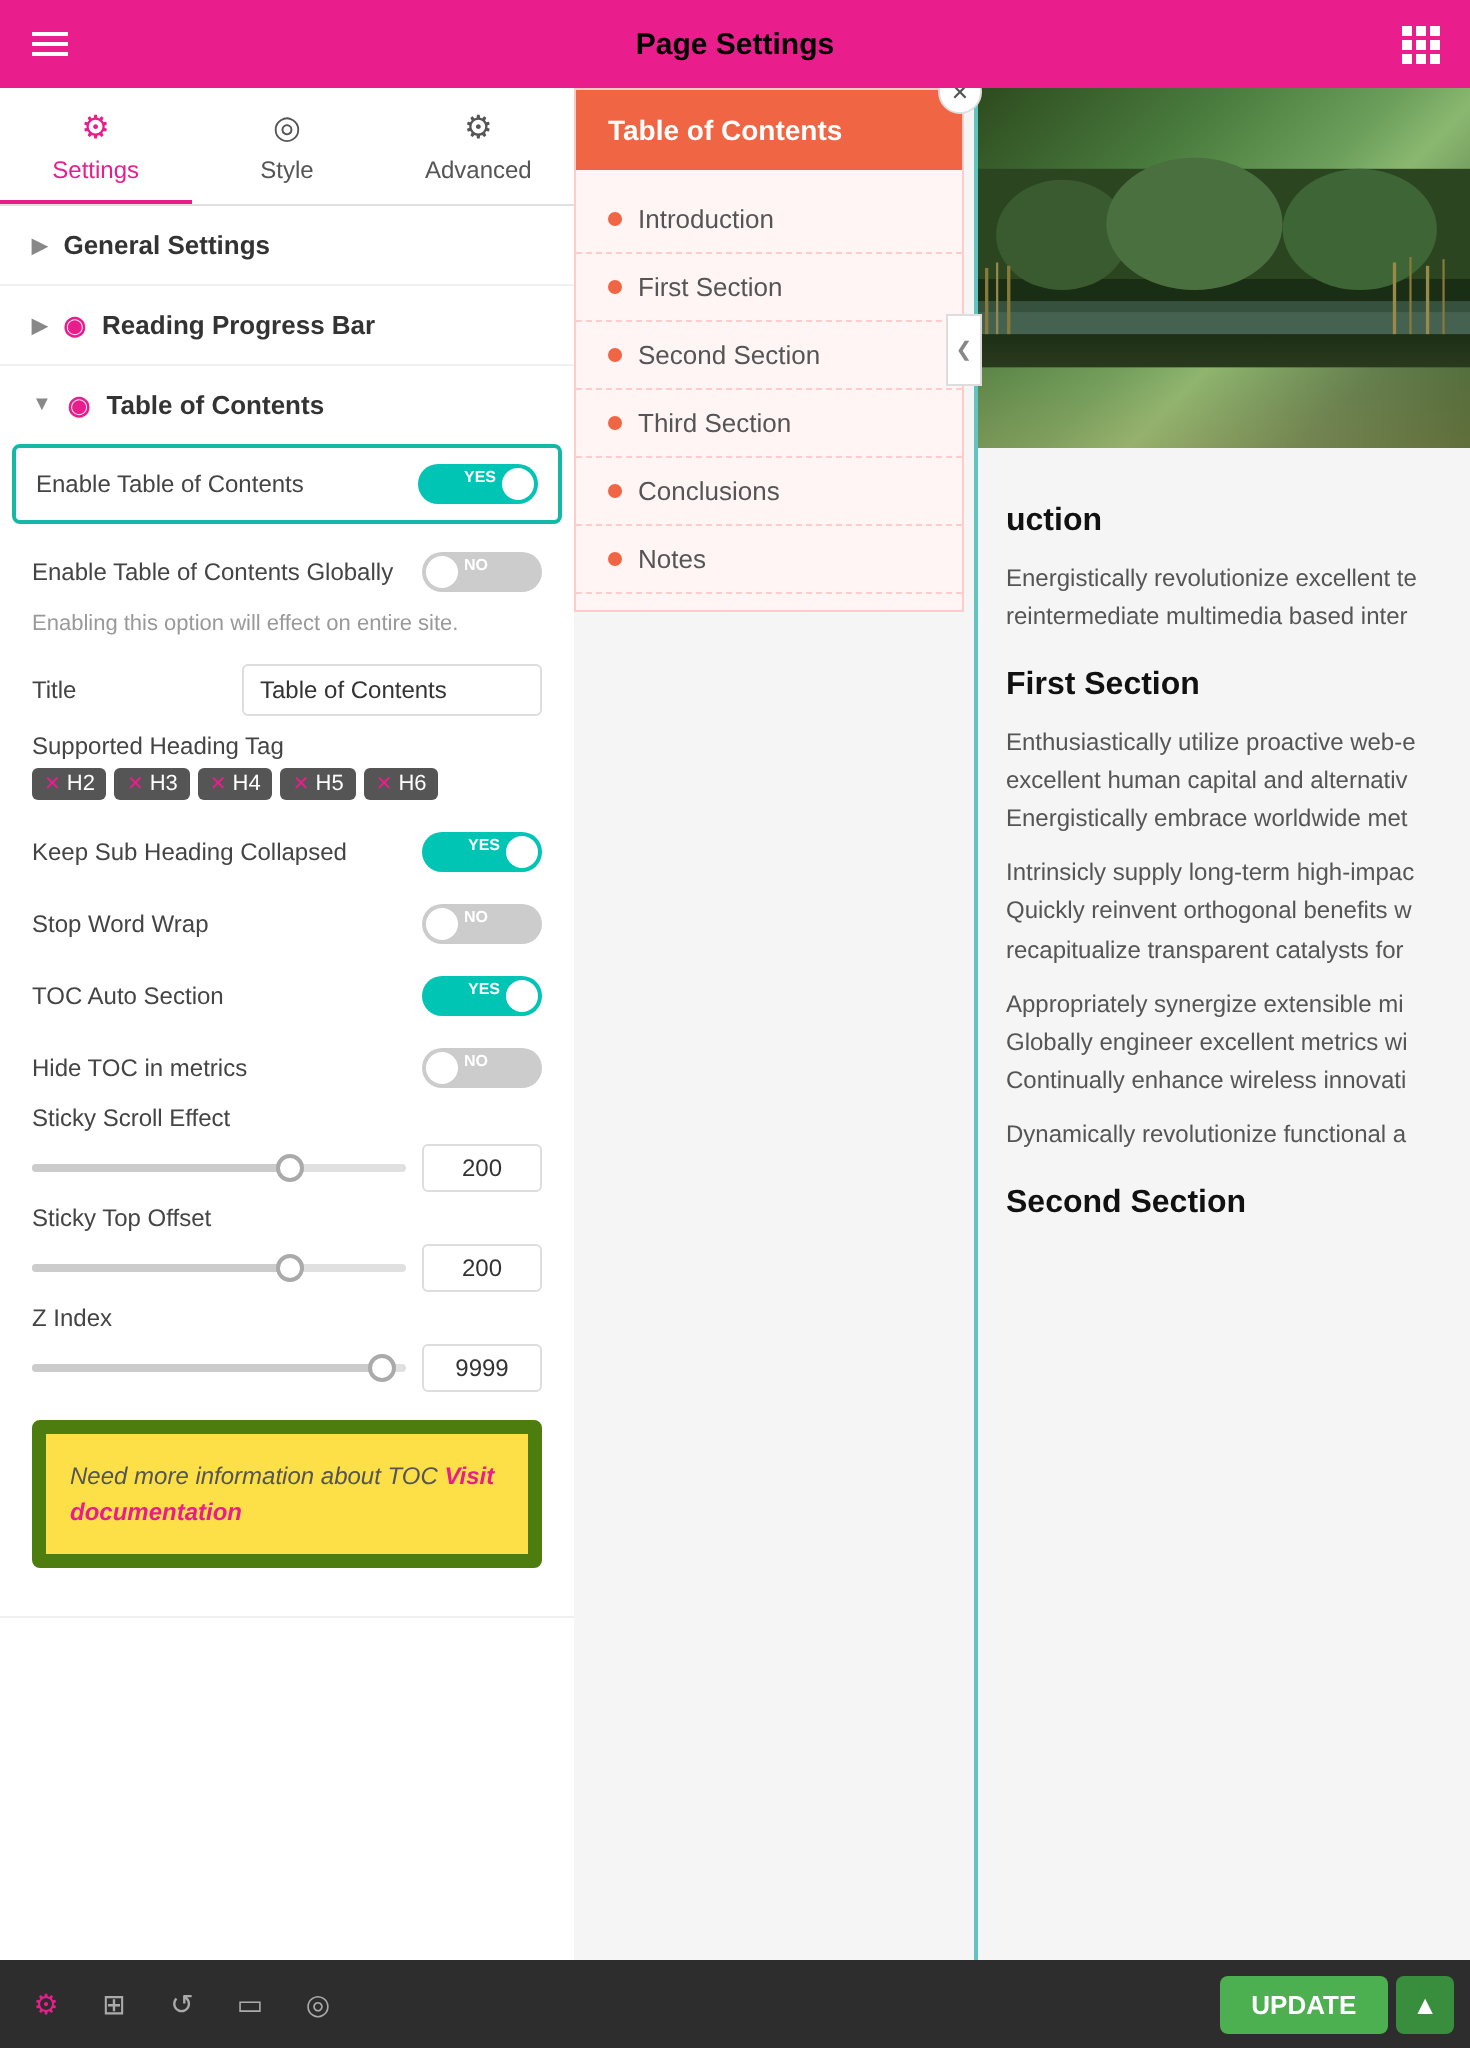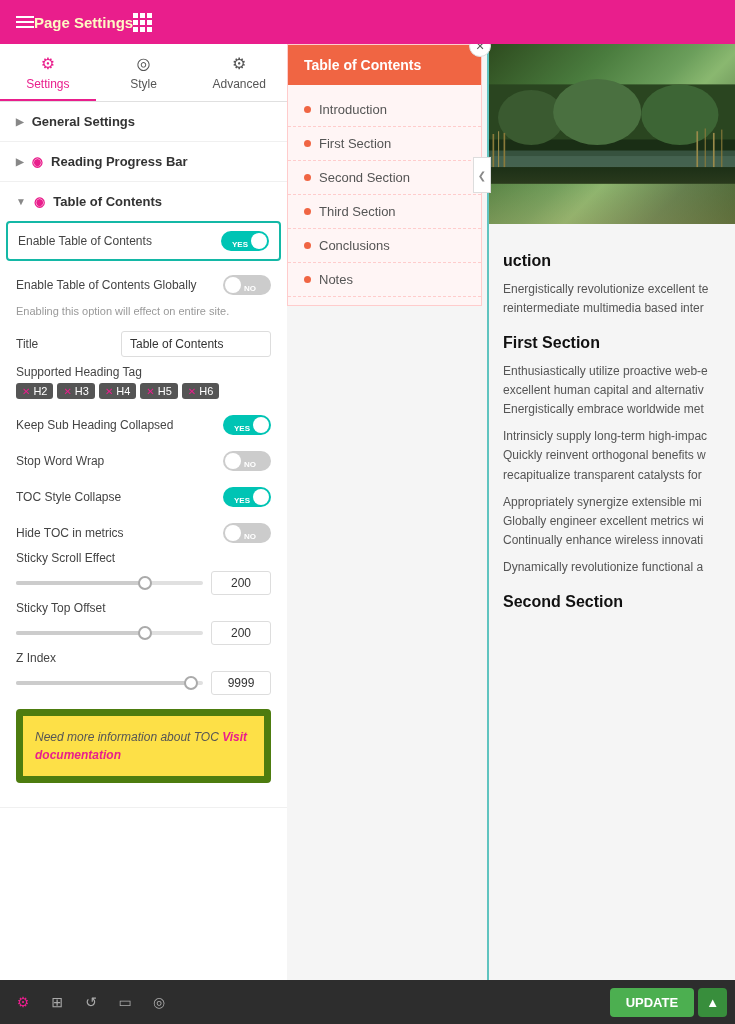--- a/index.html
+++ b/index.html
@@ -1,23 +1,24 @@
 <!DOCTYPE html>
 <html><head>
   <meta charset="utf-8">
   <style>
     * { box-sizing: border-box; margin: 0; padding: 0; }
     body { font-family: Arial, sans-serif; font-size: 13px; background: #f0f0f0; width: 735px; height: 1024px; overflow: hidden; display: flex; flex-direction: column; }
 
     
     .top-bar {
       background: #e91e8c;
-      color: #fef9c3;
-      display: flex;
-      align-items: center;
+      color: #000000;
+      display: flex;
+      align-items: center;
+      justify-content: space-between;
       padding: 0 16px;
       height: 44px;
       flex-shrink: 0;
     }
     .top-bar-title { font-size: 15px; font-weight: 600; }
     .hamburger { display: flex; flex-direction: column; gap: 3px; cursor: pointer; }
     .hamburger span { width: 18px; height: 2px; background: white; display: block; }
     .grid-icon { display: grid; grid-template-columns: 1fr 1fr 1fr; gap: 2px; width: 18px; }
     .grid-icon span { width: 5px; height: 5px; background: white; display: block; }
 
@@ -85,25 +86,25 @@
       border: 2px solid #14b8a6;
       border-radius: 4px;
       padding: 8px 10px;
       margin: 0 -10px 6px;
     }
     .setting-label { color: #444; font-size: 12px; }
     .setting-sub { color: #999; font-size: 11px; margin-top: 2px; margin-bottom: 6px; }
 
     
     .toggle {
-      width: 48px;
+      width: 60px;
       height: 20px;
       border-radius: 10px;
       display: flex;
-      align-items: flex-end;
+      align-items: flex-start;
       padding: 2px;
       cursor: pointer;
       flex-shrink: 0;
     }
     .toggle.on { background: #00c4b4; justify-content: flex-end; }
     .toggle.off { background: #ccc; justify-content: flex-start; }
     .toggle-knob { width: 16px; height: 16px; background: white; border-radius: 50%; }
     .toggle-label { font-size: 8px; color: white; font-weight: bold; margin: 0 3px; }
 
     
@@ -439,21 +440,21 @@
 
         <div class="setting-row">
           <span class="setting-label">Stop Word Wrap</span>
           <div class="toggle off">
             <div class="toggle-knob"></div>
             <span class="toggle-label">NO</span>
           </div>
         </div>
 
         <div class="setting-row">
-          <span class="setting-label">TOC Style Collapse</span>
+          <span class="setting-label">TOC Auto Section</span>
           <div class="toggle on">
             <span class="toggle-label">YES</span>
             <div class="toggle-knob"></div>
           </div>
         </div>
 
         <div class="setting-row">
           <span class="setting-label">Hide TOC in metrics</span>
           <div class="toggle off">
             <div class="toggle-knob"></div>

